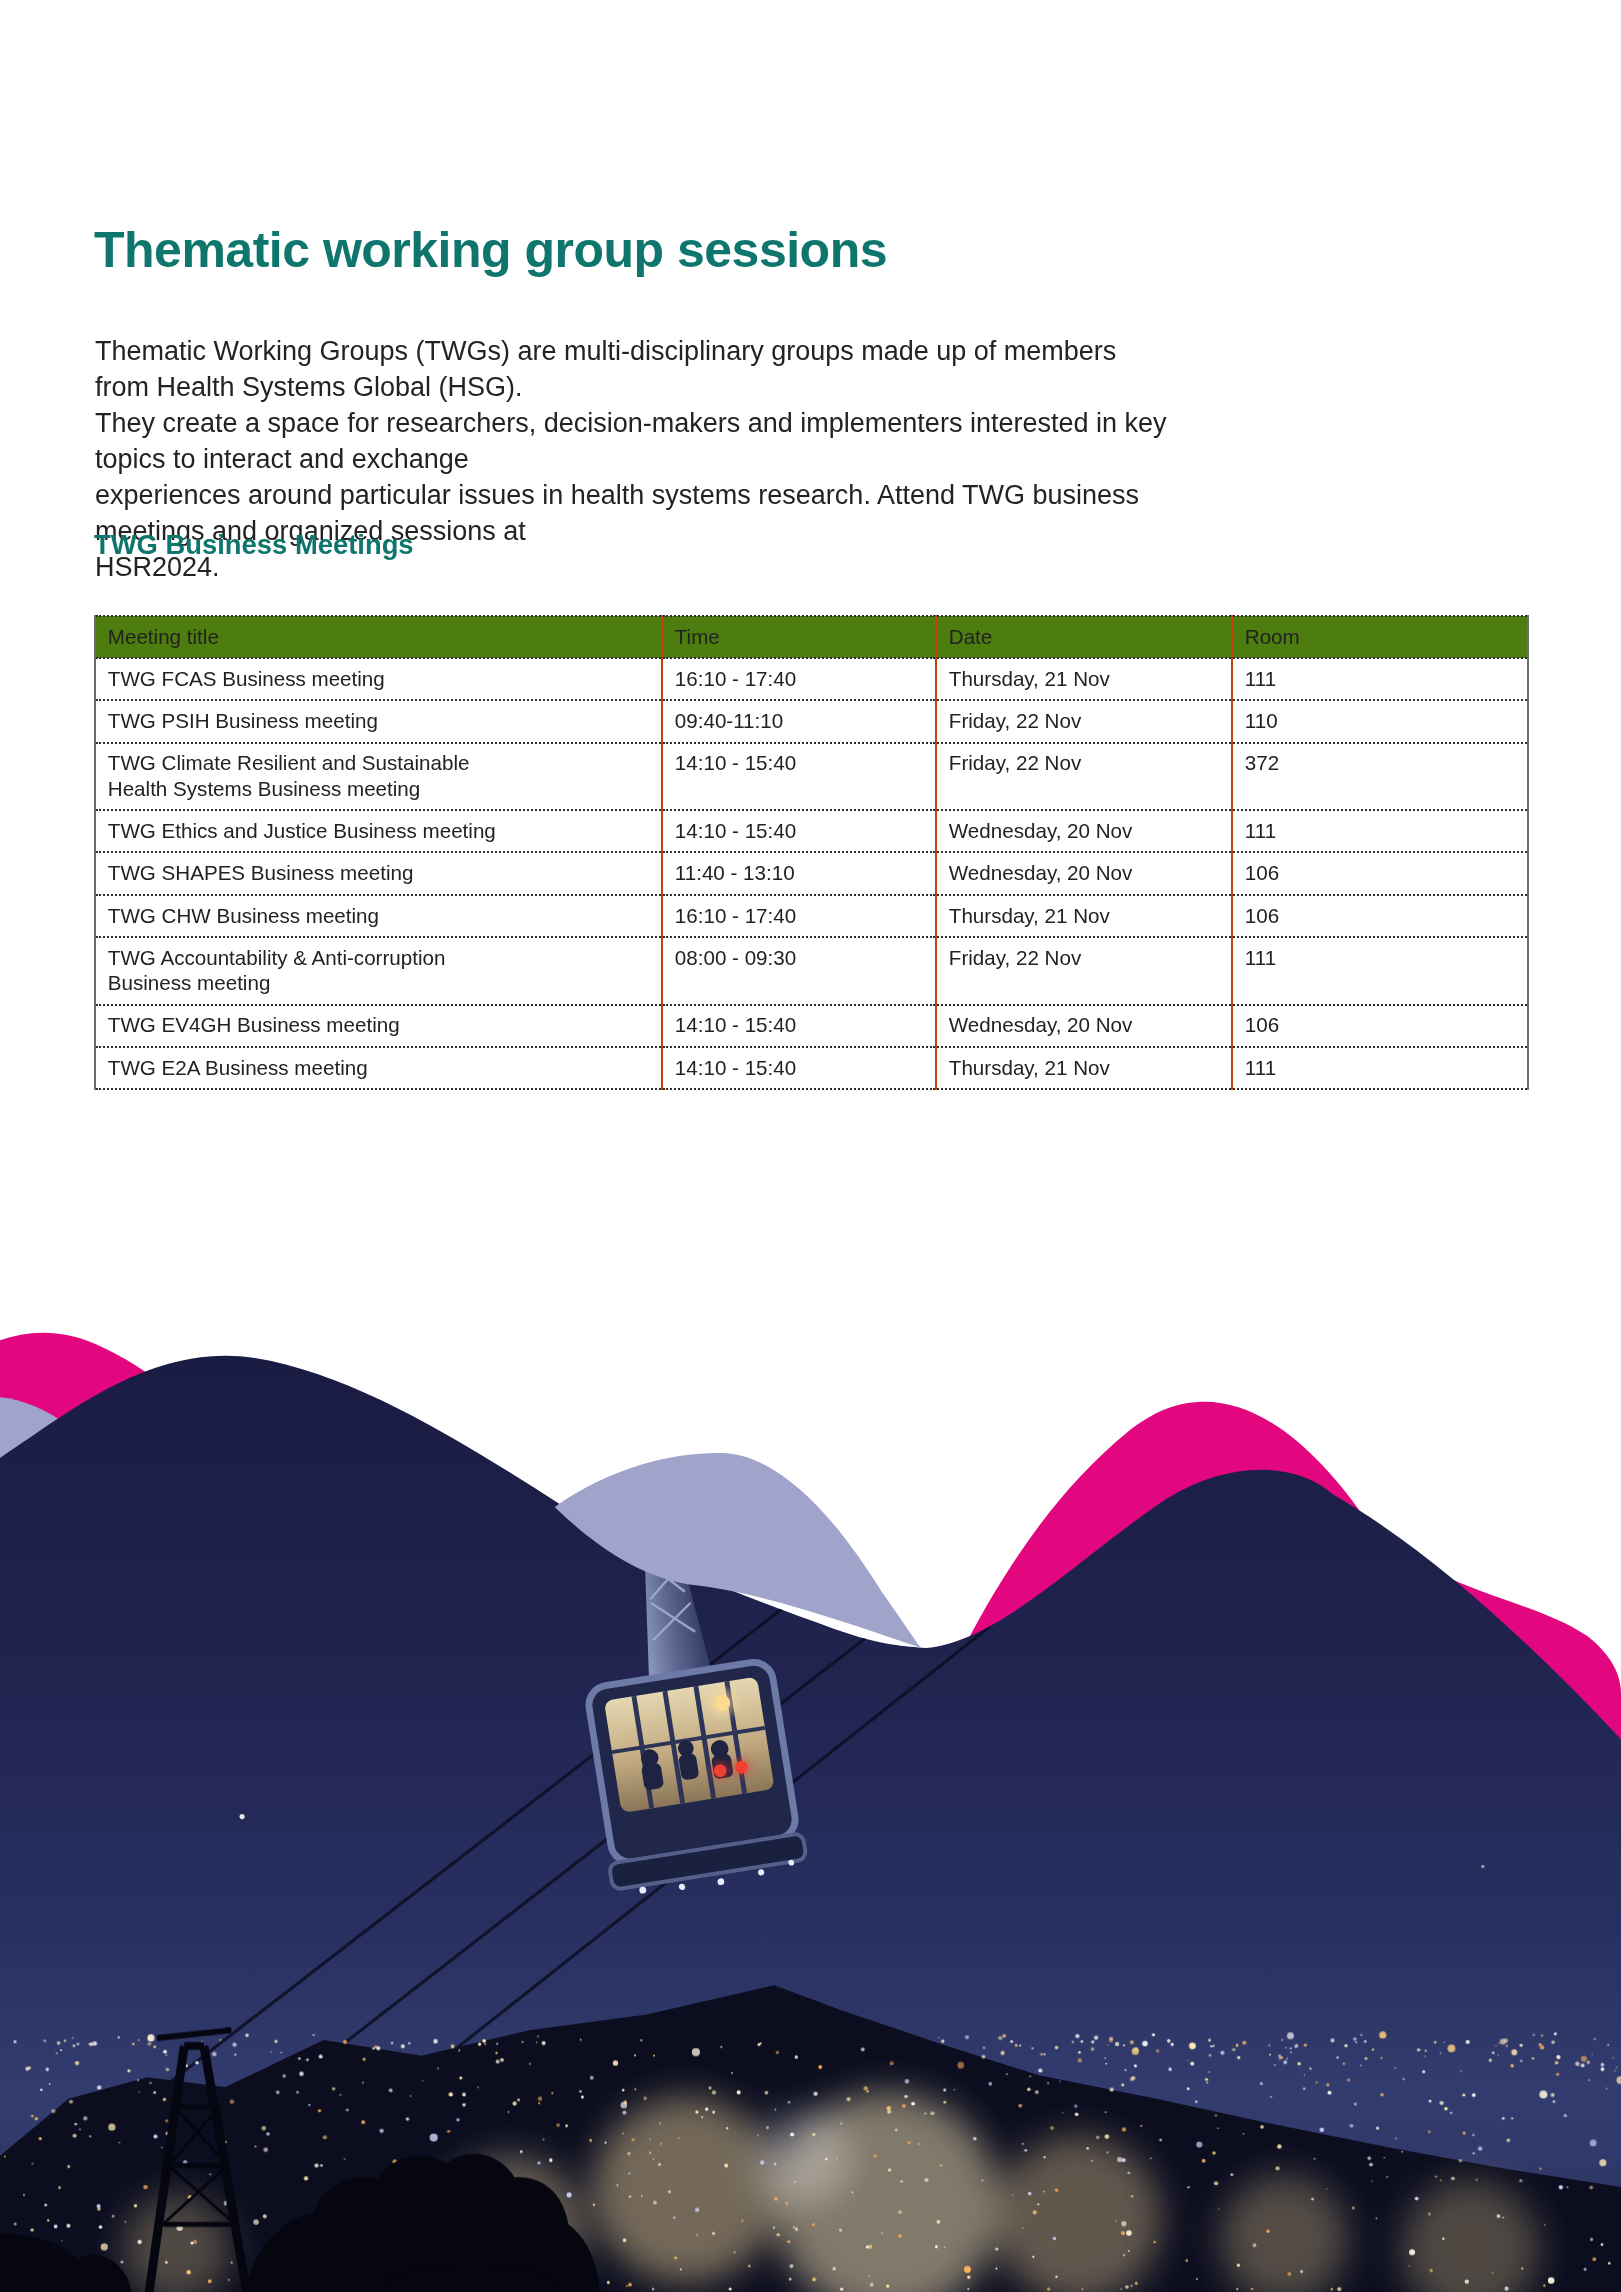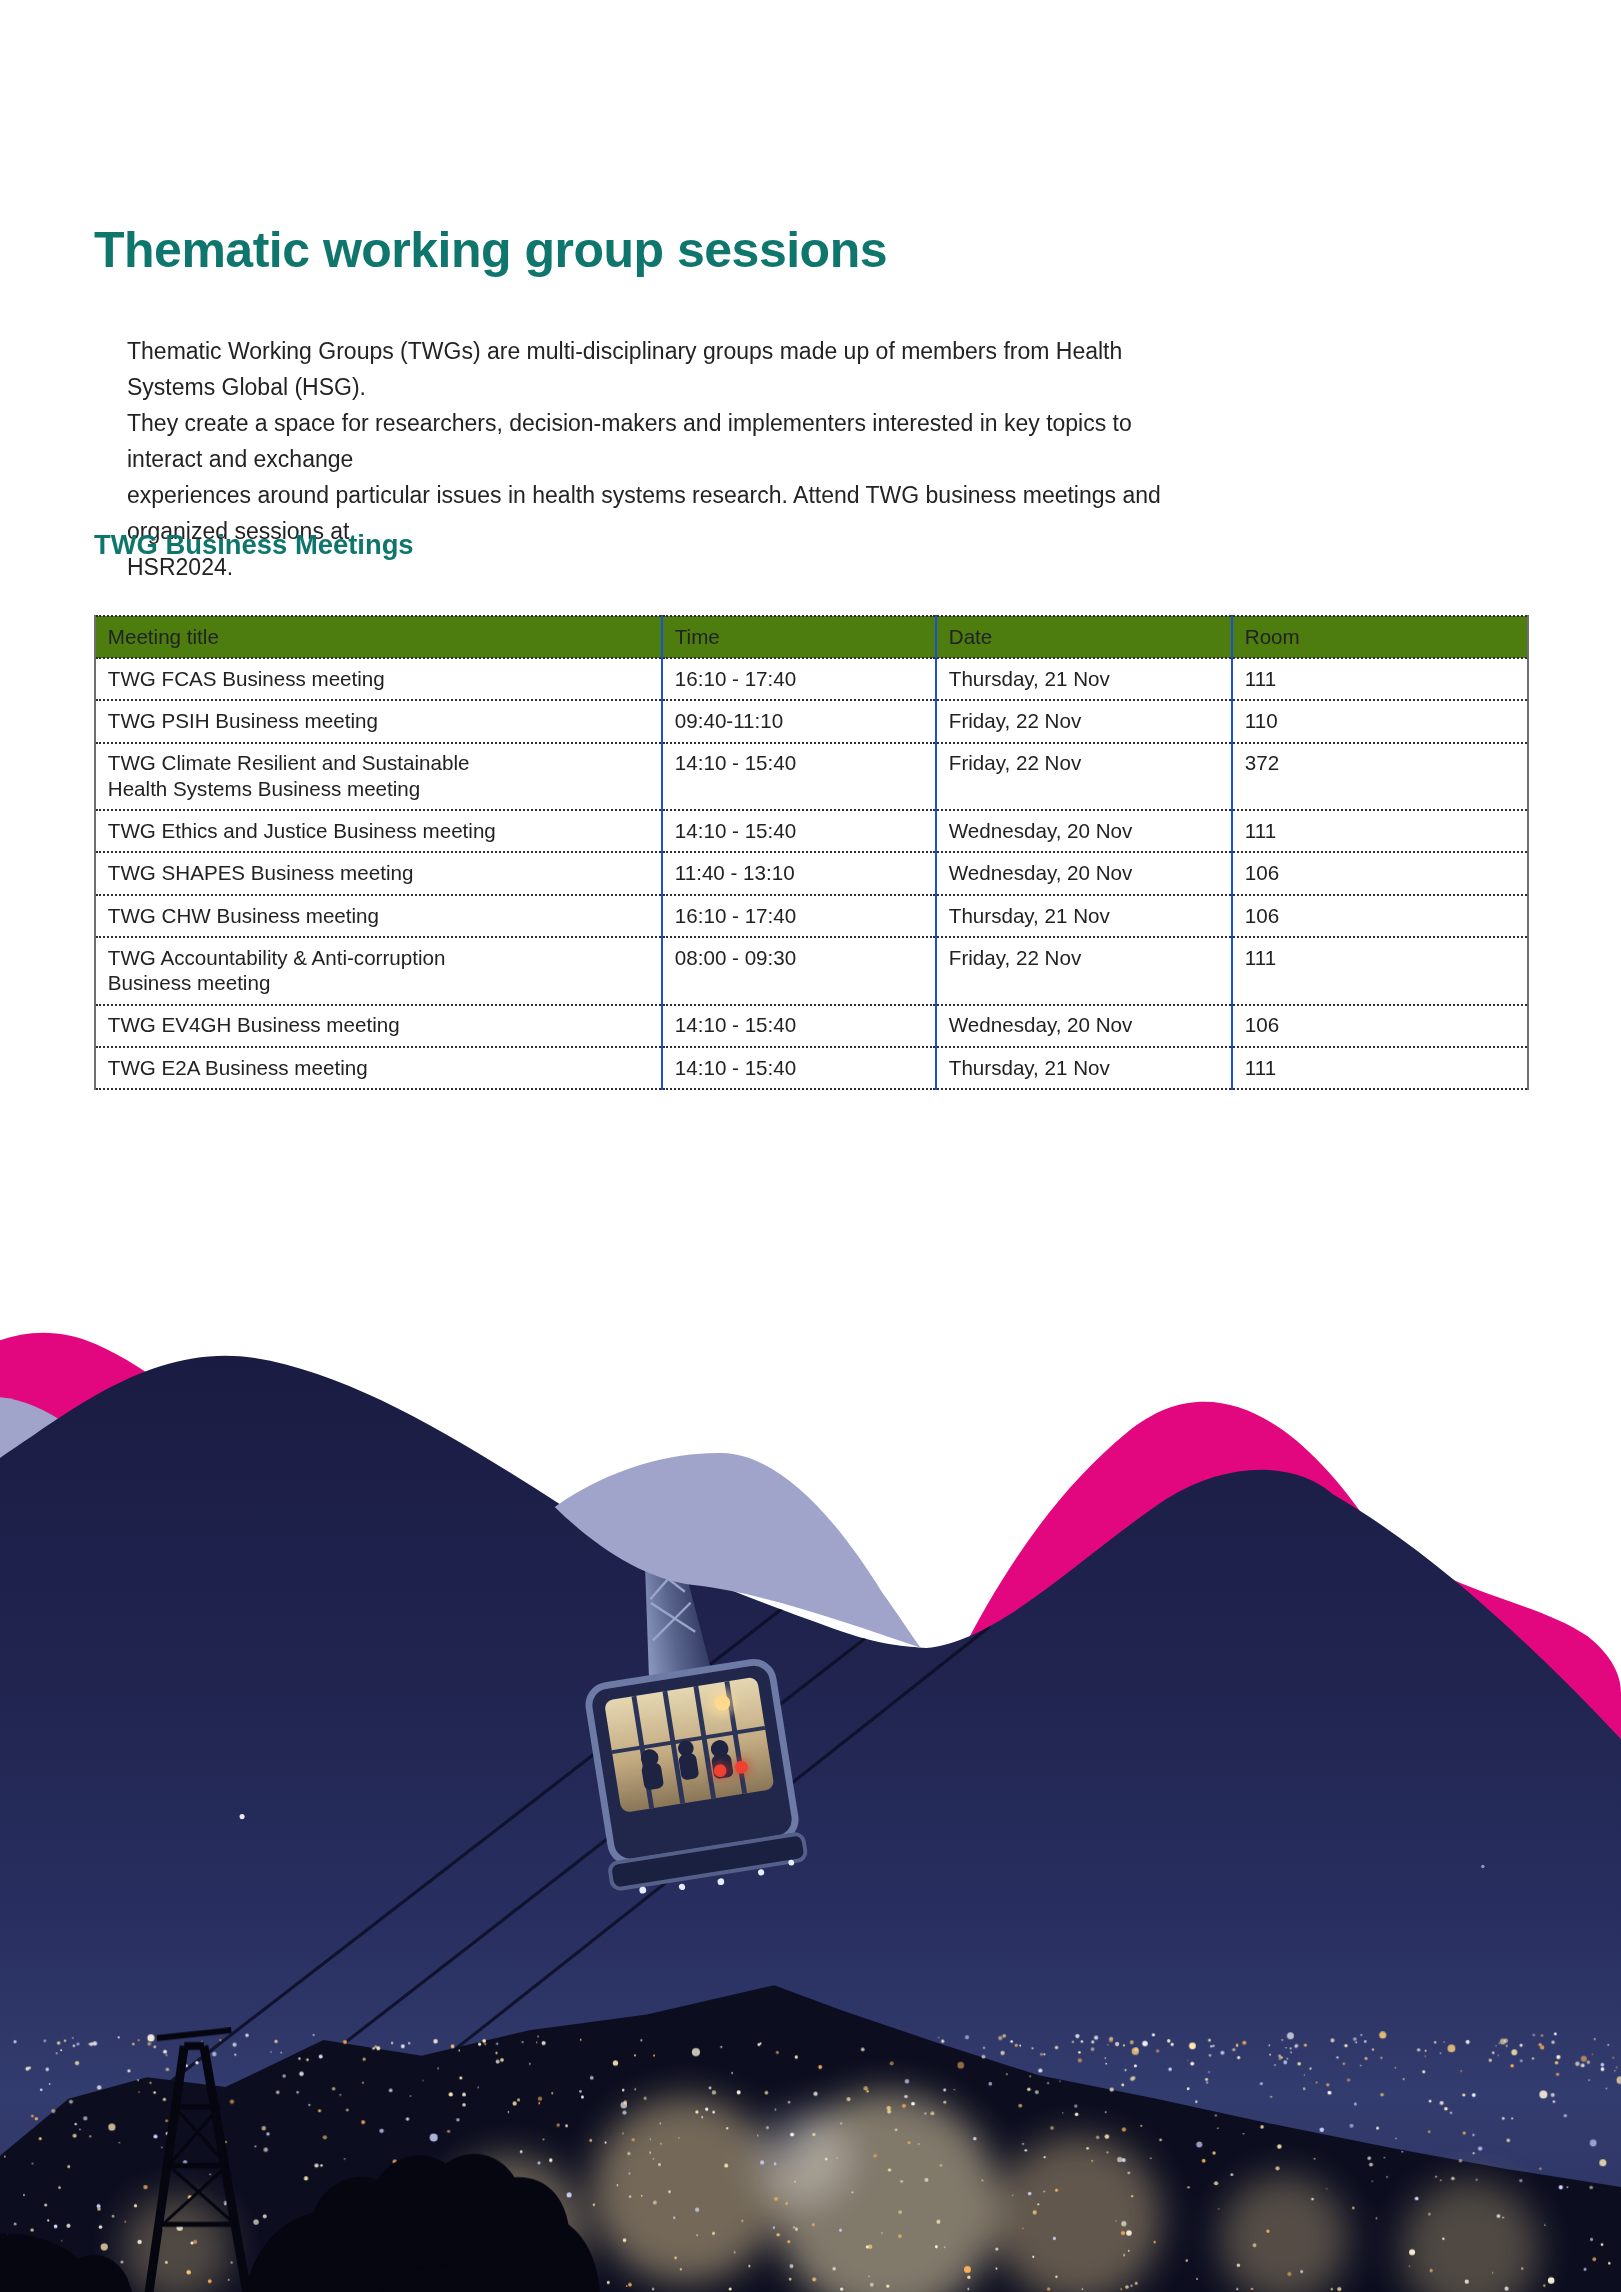--- a/index.html
+++ b/index.html
@@ -1,38 +1,38 @@
 <!DOCTYPE html>
 <html><head>
 <meta charset="utf-8">
 <style>
   html,body{margin:0;padding:0;background:#ffffff;}
   body{width:1621px;height:2293px;position:relative;overflow:hidden;
        font-family:"Liberation Sans",sans-serif;color:#222222;}
   .doc-heading{position:absolute;left:94px;top:221px;margin:0;
        font-size:50px;font-weight:bold;letter-spacing:-0.5px;color:#0f766e;}
   .intro{position:absolute;left:95px;top:333px;width:1078px;
-       font-size:23px;line-height:36px;color:#232323;margin-left:32px;}
+       font-size:27px;line-height:36px;color:#232323;}
   .section-heading{position:absolute;left:94px;top:529px;margin:0;
        font-size:27.4px;font-weight:bold;color:#0f766e;}
   table.meetings{position:absolute;left:94px;top:615px;width:1433px;
        border-collapse:collapse;table-layout:fixed;
        border-left:2px solid #6e6e6e;border-right:2px solid #6e6e6e;
        border-top:2px dotted #2e2e2e;border-bottom:2px dotted #2e2e2e;
        font-size:20.6px;}
   table.meetings col.c-title{width:567px;}
   table.meetings col.c-time{width:274px;}
   table.meetings col.c-date{width:296px;}
   table.meetings col.c-room{width:296px;}
   table.meetings th,table.meetings td{
        text-align:left;font-weight:normal;vertical-align:top;
        padding:6.9px 11.8px 7.8px 11.8px;line-height:25.5px;
        border-bottom:2px dotted #2e2e2e;}
   table.meetings th{background:#4d7c0f;}
-  table.meetings th+th,table.meetings td+td{border-left:2px solid #1d4ed8;}
+  table.meetings th+th,table.meetings td+td{border-left:2px solid #c2410c;}
   td.cell-title,th.col-title{white-space:pre-line;}
   .art{position:absolute;left:0;top:1303px;width:1621px;height:990px;}
 </style>
 </head>
 <body>
 
 <h1 class="doc-heading">Thematic working group sessions</h1>
 
 <div class="intro">
   <div>Thematic Working Groups (TWGs) are multi-disciplinary groups made up of members from Health Systems Global (HSG).</div>

